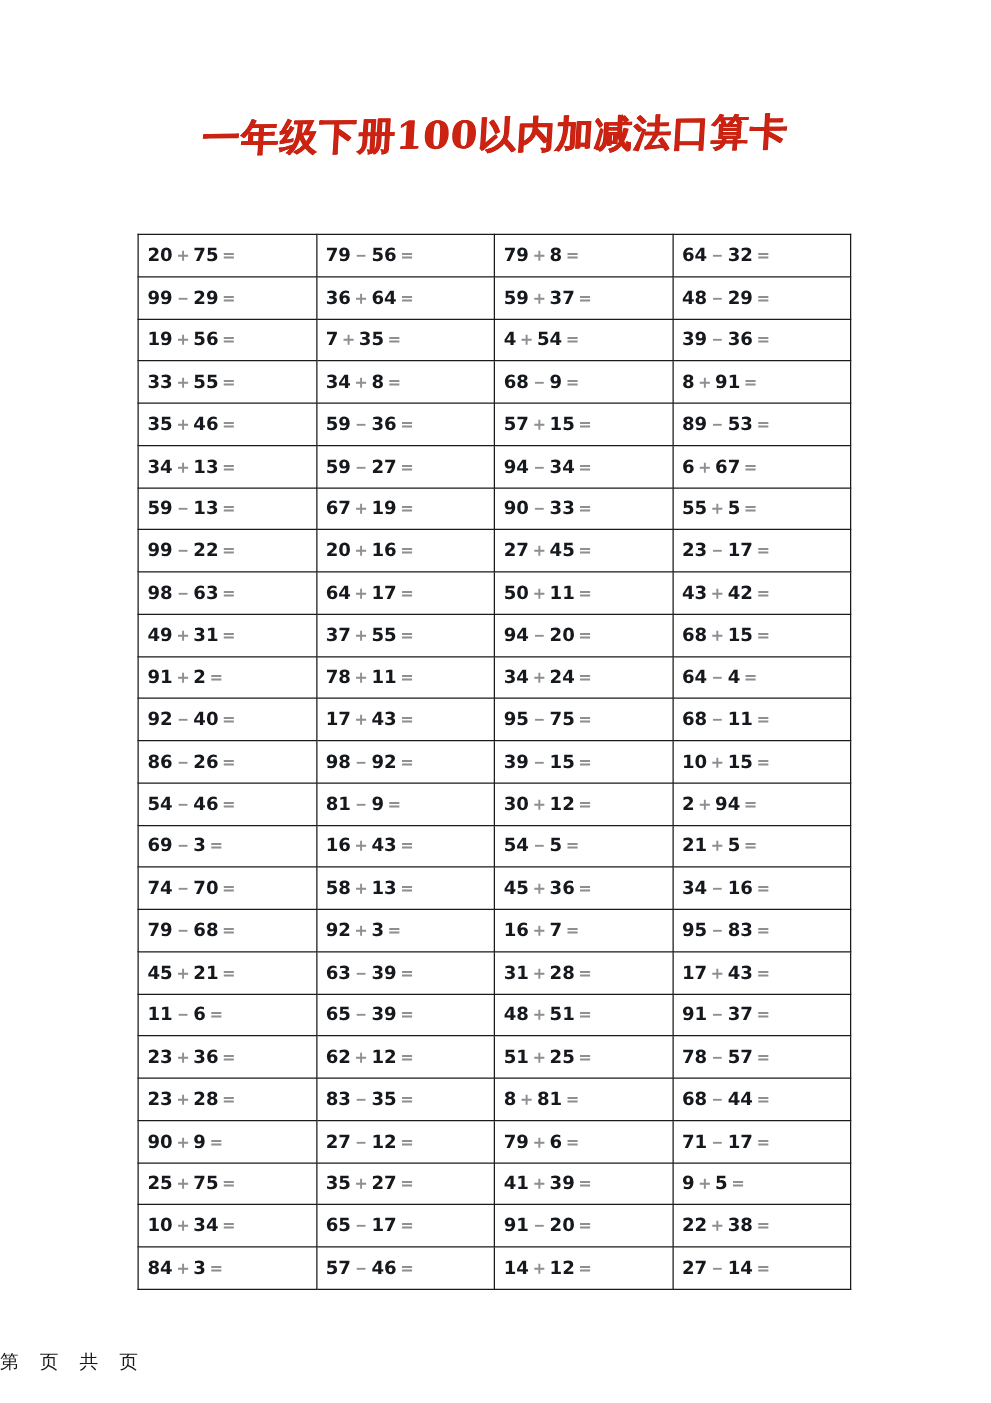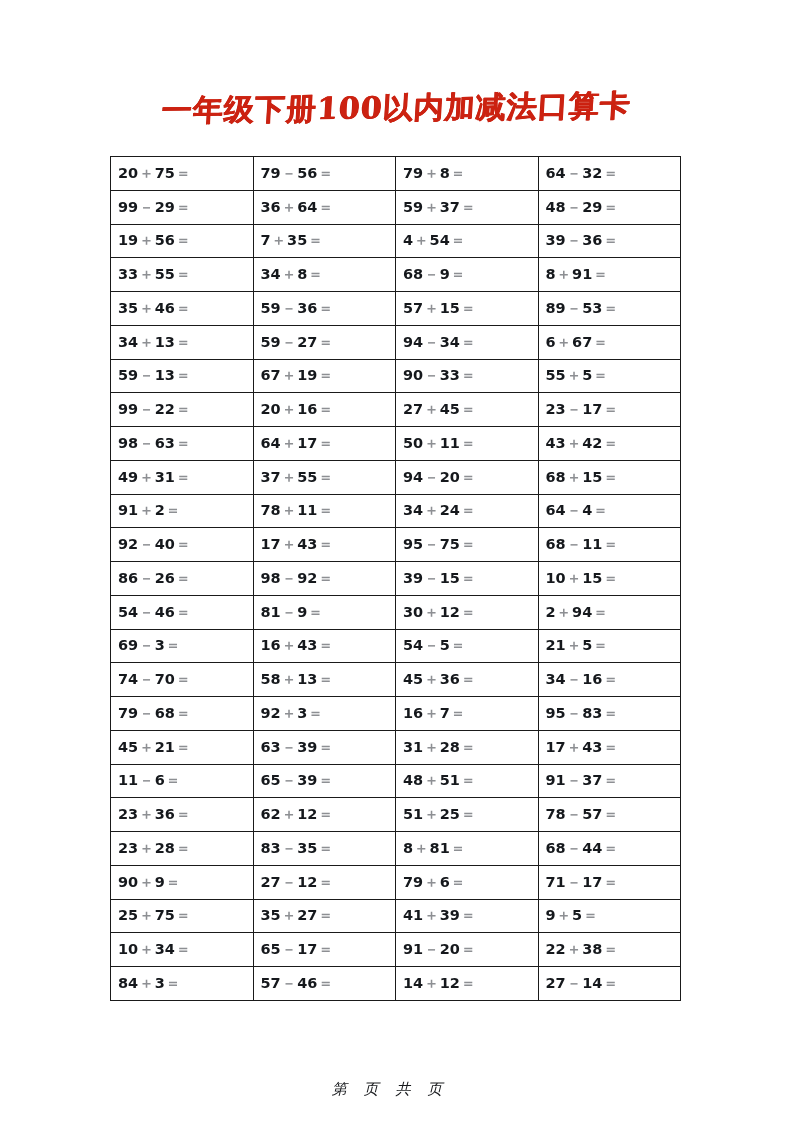--- a/index.html
+++ b/index.html
@@ -69,34 +69,34 @@
   .sheet td .op,
   .sheet td .eq {
     color: #8d8f93;
     font-weight: bold;
     padding: 0 1px;
   }
 
   
   .sheet {
     border: 1.5px solid #111111;
+    margin-top: 31px;
   }
 
   
   .footer {
     position: absolute;
     top: 1080px;
     left: 0;
     width: 780px;
-    text-align: center;
+    text-align: left;
     font-family: "DejaVu Sans", "Liberation Sans", sans-serif;
     font-size: 15px;
     color: #17191c;
     letter-spacing: 6px;
-    font-style: italic;
   }
 </style>
 </head>
 <body>
 
 <div class="page">
 
   <div class="title-wrap">
     <span class="title">一年级下册100以内加减法口算卡</span>
   </div>

